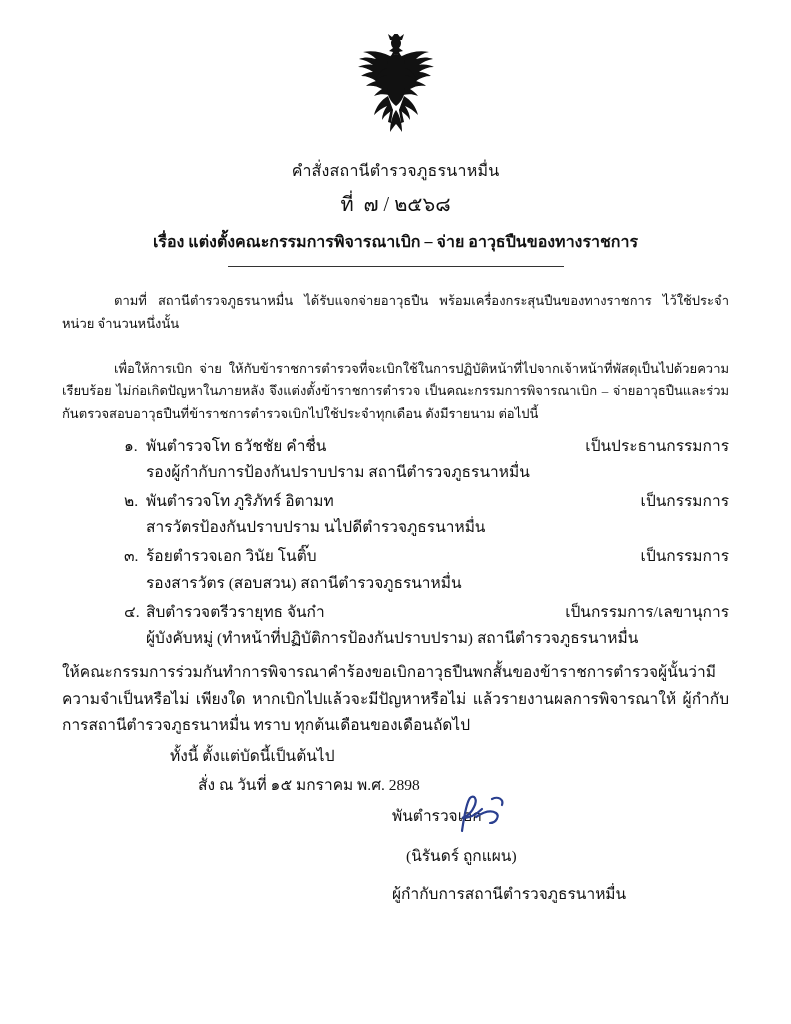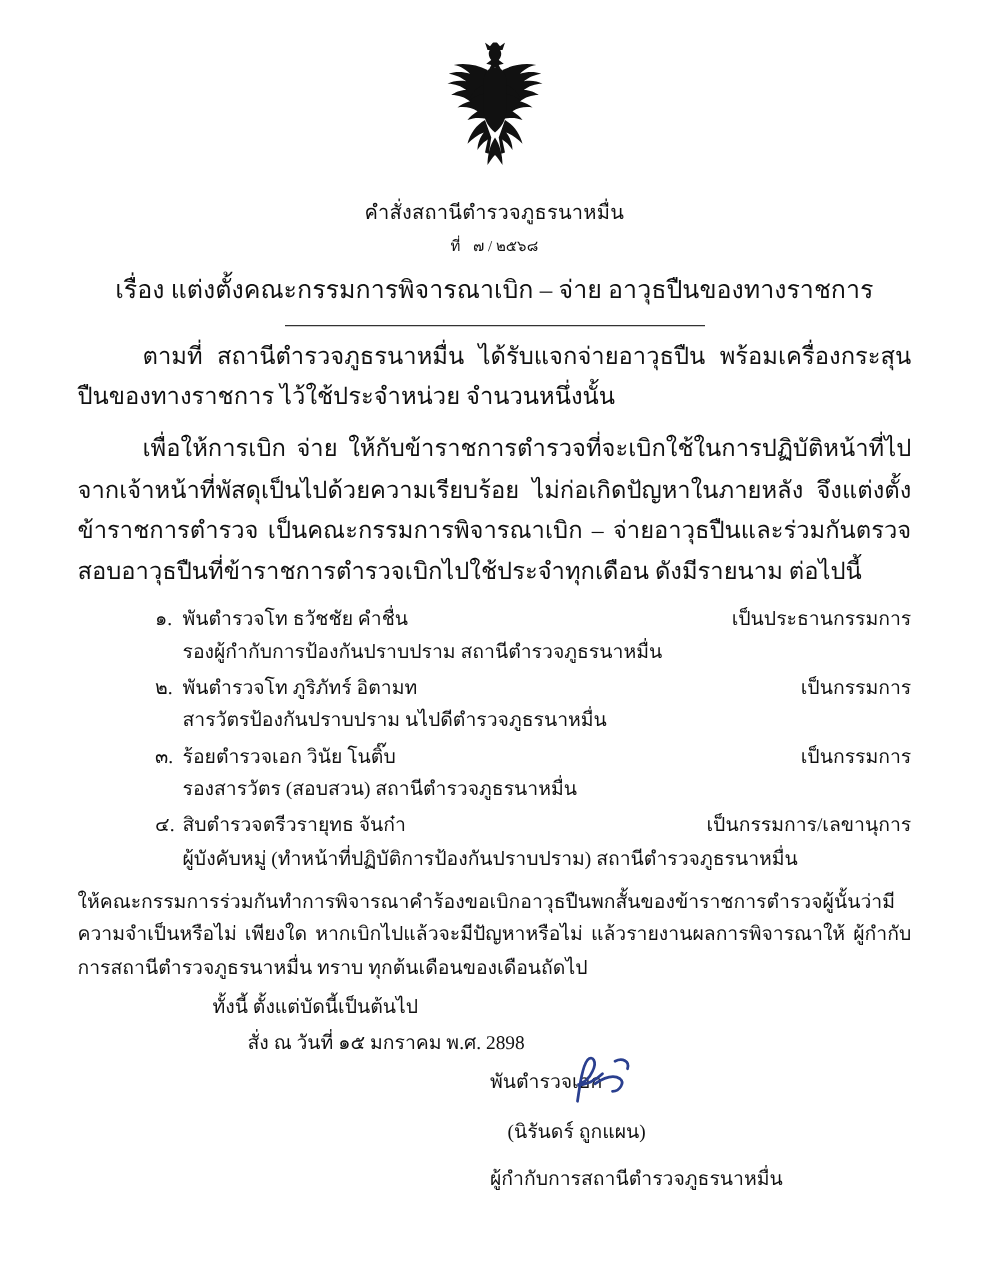--- a/index.html
+++ b/index.html
@@ -43,39 +43,40 @@
 
   .center { text-align: center; }
 
   .title-1 {
     margin-top: 12px;
     font-size: 16px;
     letter-spacing: 0.2px;
   }
   .title-2 {
     margin-top: 4px;
-    font-size: 12px;
+    font-size: 20px;
   }
   .title-2 .num-gap { display: inline-block; width: 10px; }
   .title-3 {
     margin-top: 9px;
-    font-size: 20px;
+    font-size: 16px;
+    font-weight: bold;
   }
 
   .rule {
     width: 336px;
     margin: 11px auto 0 auto;
     border-bottom: 1px solid #333;
   }
 
   .para {
-    margin-top: 9px;
+    margin-top: 23px;
     text-align: justify;
     text-justify: inter-word;
-    font-size: 19px;
+    font-size: 13px;
     line-height: 1.72;
   }
   .indent { display: inline-block; width: 52px; }
 
   .member-list {
     margin-top: 8px;
   }
   .member {
     margin-top: 4px;
   }

